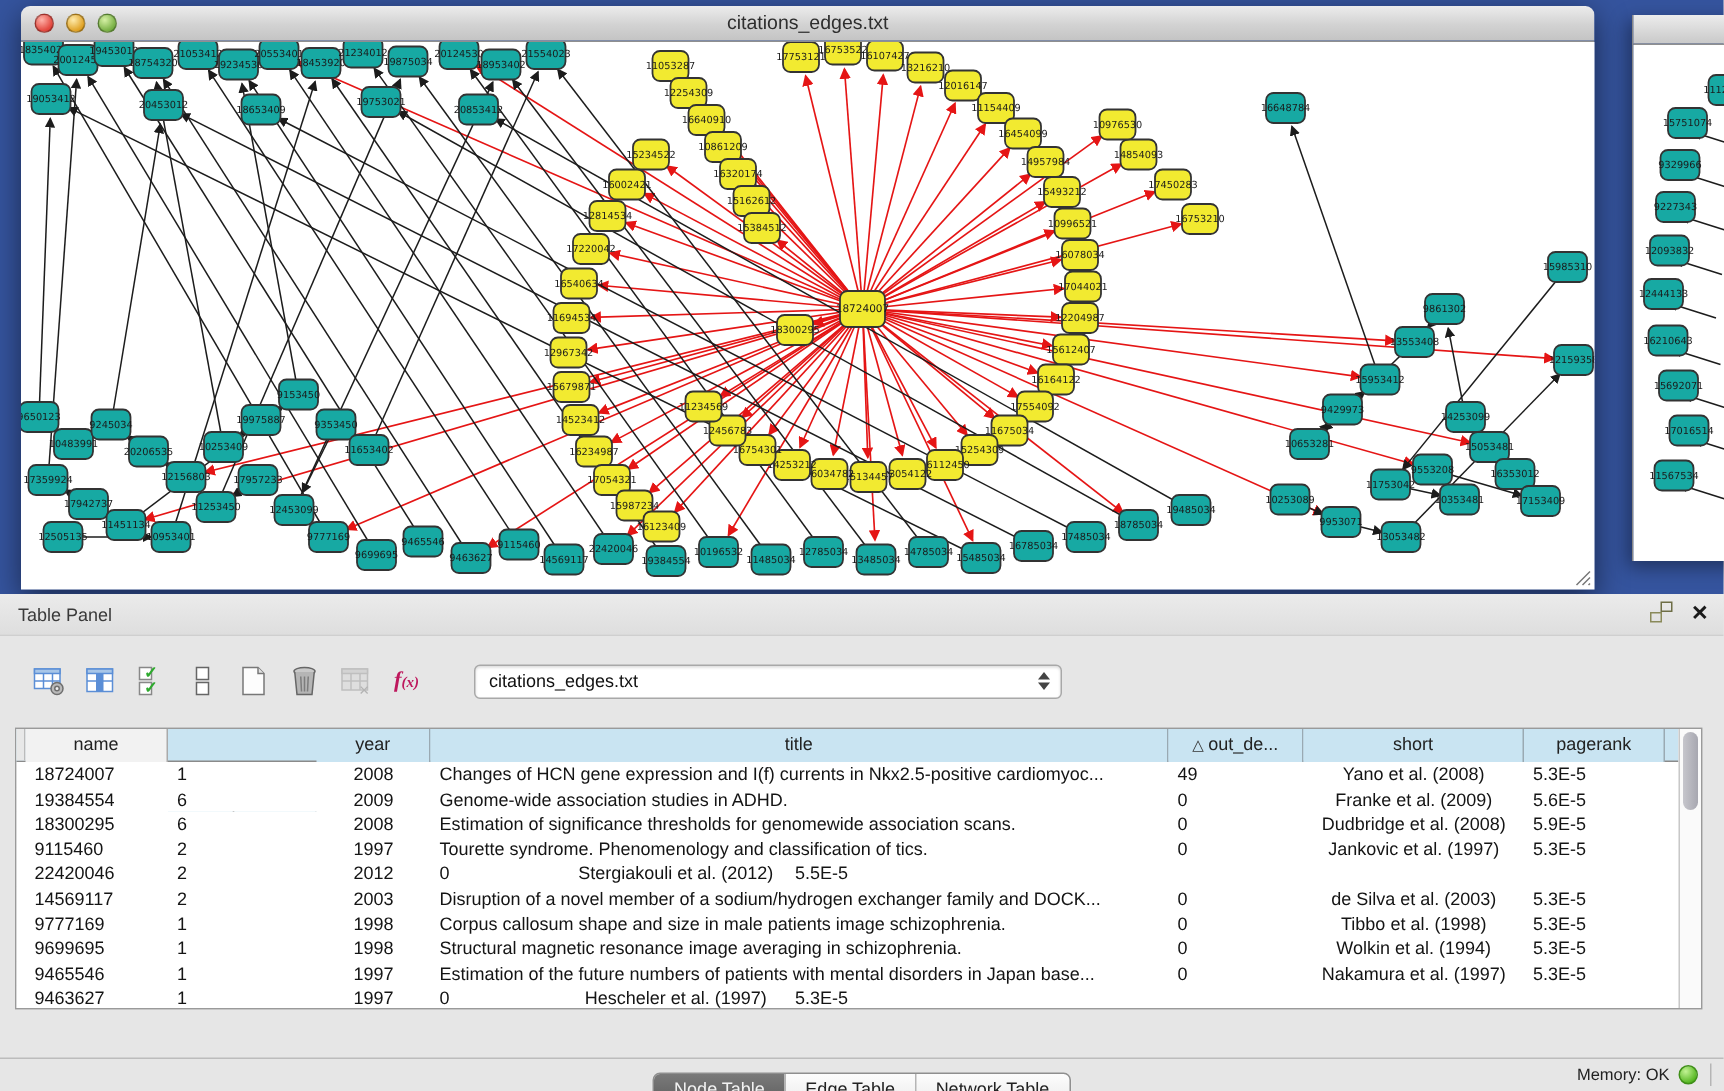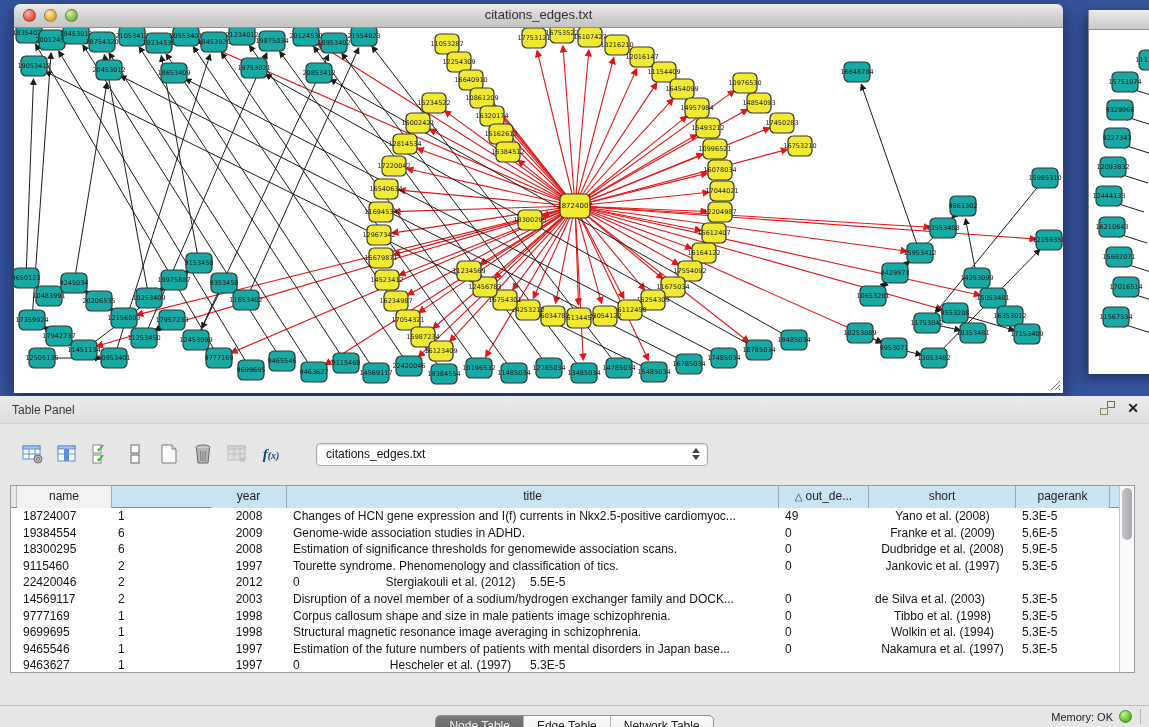--- a/index.html
+++ b/index.html
@@ -48,21 +48,21 @@
   .float-ico .a { width:8px; height:7px; right:0; top:0; }
   .float-ico .b { width:8px; height:7px; left:0; bottom:0; border-color:#8a8a5a; }
   .close-x { font-size:14px; font-weight:bold; color:#1a1a1a; line-height:14px; cursor:default; }
 
   .toolbar { position:absolute; left:0; top:36px; right:0; height:44px;
     display:flex; align-items:center; padding-left:18px; }
   .tbtn { width:30px; height:30px; margin-right:4px; display:flex; align-items:center;
     justify-content:center; border-radius:4px; }
   .tbtn.disabled { opacity:.45; }
   .fx { font-family:"Liberation Serif", serif; font-style:italic; font-weight:bold;
-    font-size:15px; color:#0c4a6e; }
+    font-size:15px; color:#be185d; }
   .fx small { font-size:10px; font-weight:bold; }
   .combo { position:relative; margin-left:26px; width:392px; height:23px; background:#fff;
     border:1px solid #a8a8a8; border-radius:4px; box-shadow:inset 0 1px 2px rgba(0,0,0,.15);
     font-size:12px; color:#111; line-height:21px; padding-left:9px; }
   .combo .arrows { position:absolute; right:7px; top:4px; }
   .combo .arrows i { display:block; width:0; height:0; border-left:4px solid transparent;
     border-right:4px solid transparent; }
   .combo .arrows .up { border-bottom:5px solid #444; margin-bottom:2px; }
   .combo .arrows .dn { border-top:5px solid #444; }
 
@@ -961,21 +961,21 @@
           <div class="td" style="width: 147px; text-align: center;">Stergiakouli et al. (2012)</div>
           <div class="td" style="width: 94px; text-align: left;">5.5E-5</div>
         </div>
         <div class="tr">
           <div class="td rowgut"></div>
           <div class="td" style="width: 95px; text-align: left;">14569117</div>
           <div class="td" style="width: 99px; text-align: left;">2</div>
           <div class="td" style="width: 76px; text-align: center;">2003</div>
           <div class="td" style="width: 492px; text-align: left;">Disruption of a novel member of a sodium/hydrogen exchanger family and DOCK...</div>
           <div class="td" style="width: 90px; text-align: left;">0</div>
-          <div class="td" style="width: 147px; text-align: left;">de Silva et al. (2003)</div>
+          <div class="td" style="width: 147px; text-align: center;">de Silva et al. (2003)</div>
           <div class="td" style="width: 94px; text-align: left;">5.3E-5</div>
         </div>
         <div class="tr">
           <div class="td rowgut"></div>
           <div class="td" style="width: 95px; text-align: left;">9777169</div>
           <div class="td" style="width: 99px; text-align: left;">1</div>
           <div class="td" style="width: 76px; text-align: center;">1998</div>
           <div class="td" style="width: 492px; text-align: left;">Corpus callosum shape and size in male patients image schizophrenia.</div>
           <div class="td" style="width: 90px; text-align: left;">0</div>
           <div class="td" style="width: 147px; text-align: center;">Tibbo et al. (1998)</div>

